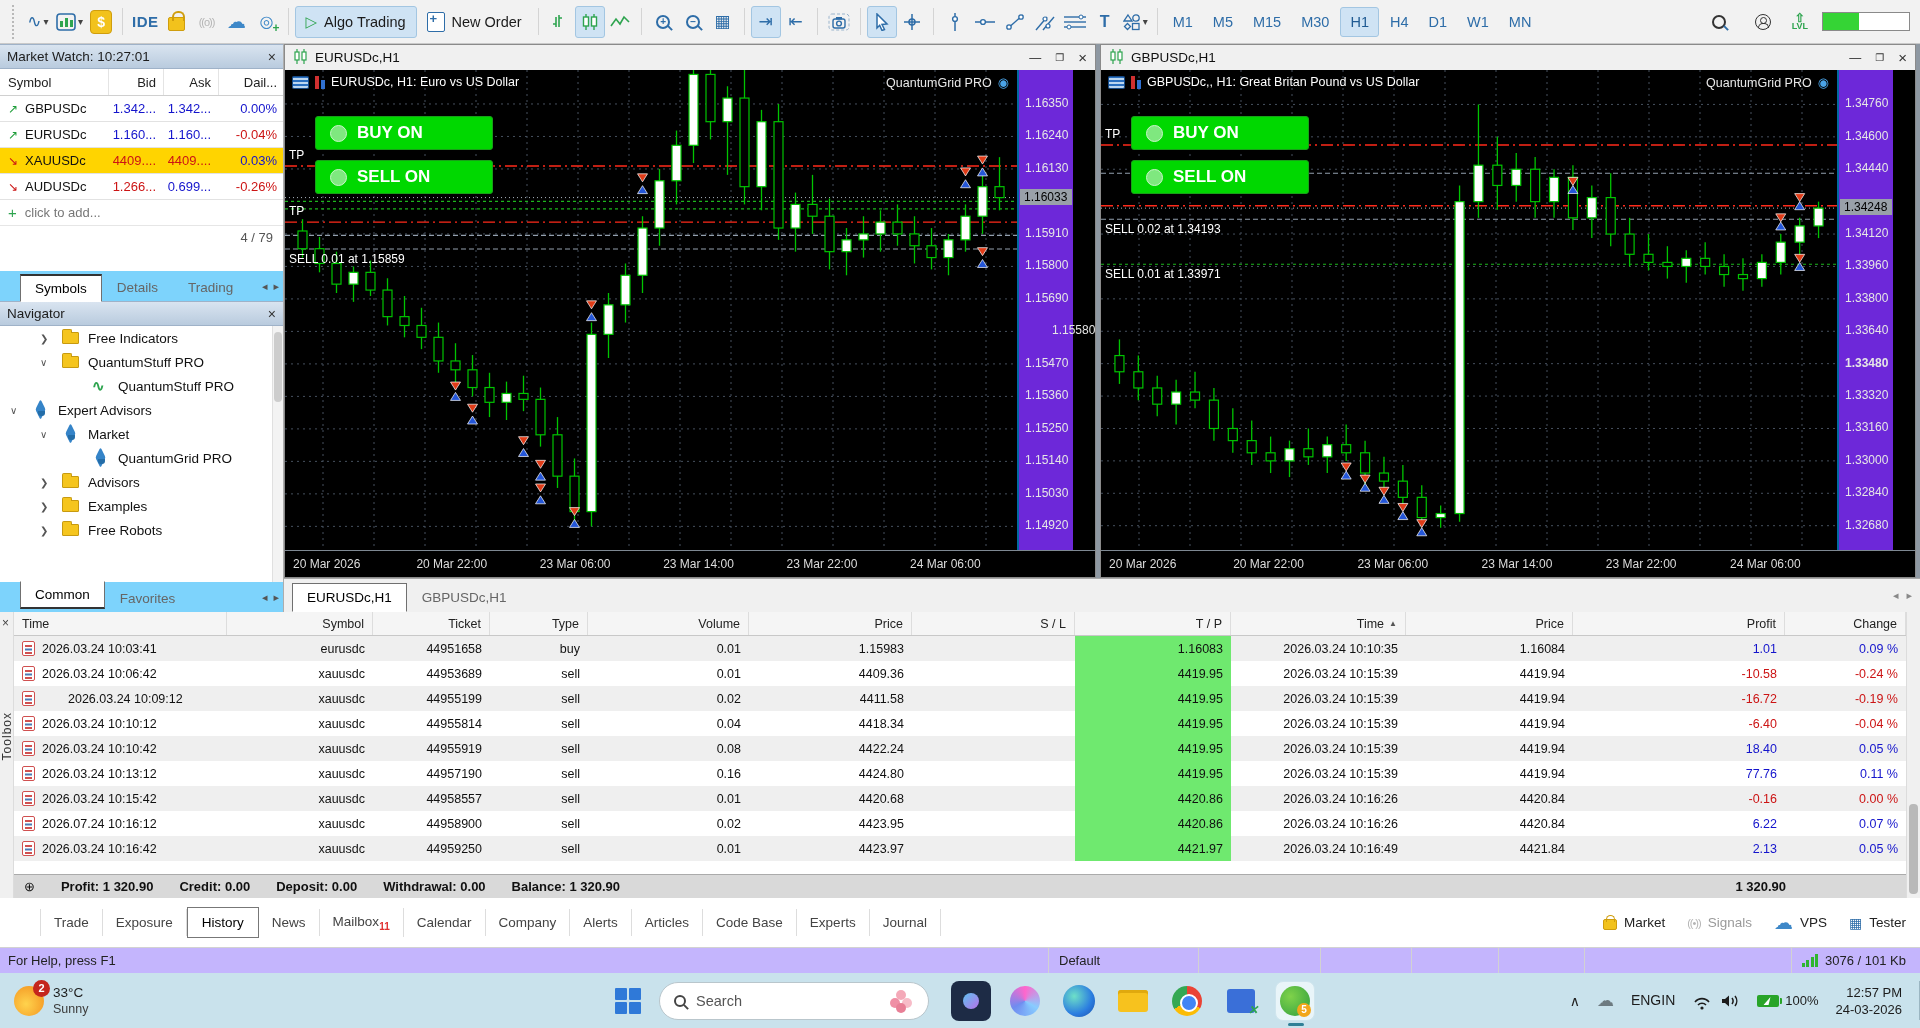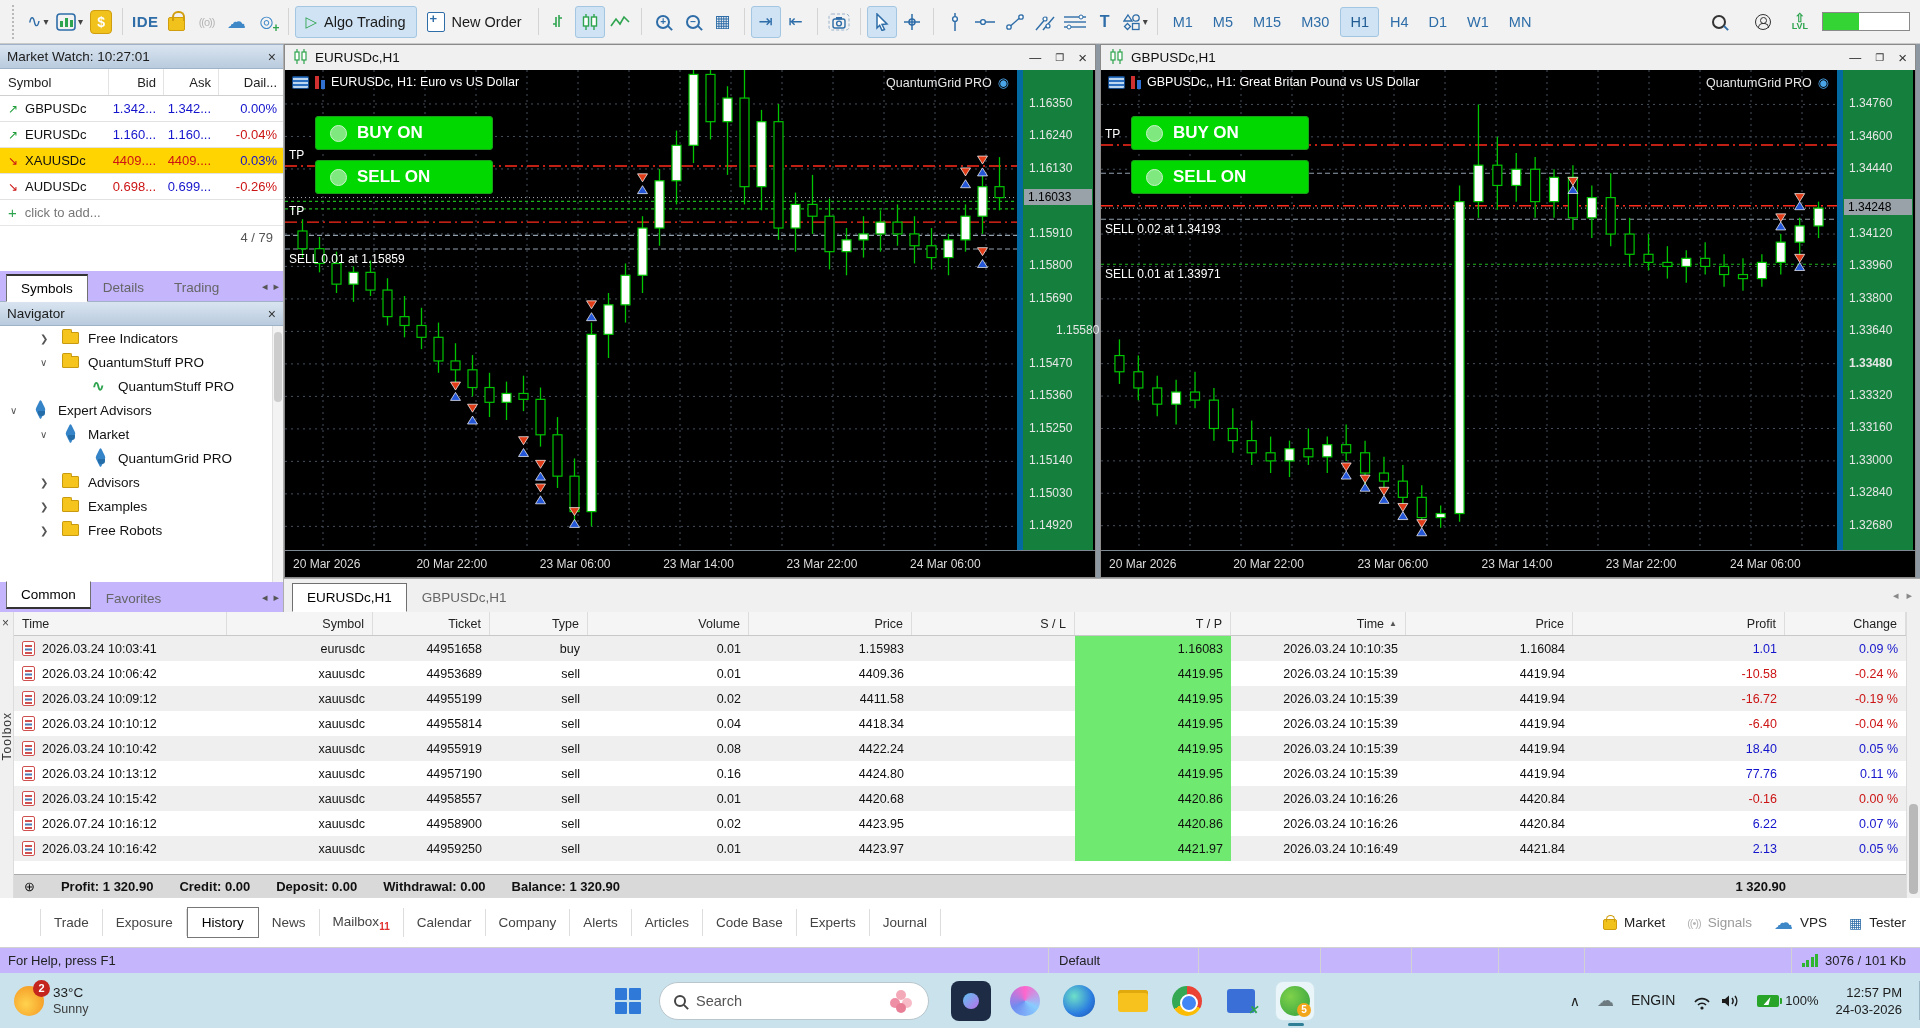--- a/index.html
+++ b/index.html
@@ -50,21 +50,21 @@
 .mw-grid .c1{padding-left:8px;display:flex;align-items:center;gap:7px}
 .mw-grid .num{text-align:right;padding-right:7px}
 .mw-grid{background:#fff}
 .mw-grid.hl{background:#ffd400}
 .mw-row-arrow{font-size:12px}
 .blue{color:#1414cc}.red{color:#cc1414}
 .mw-add{height:25px;display:flex;align-items:center;gap:8px;padding-left:8px;color:#777;background:#fff;font-size:13px}
 .mw-add .plus{color:#2ea44f;font-size:15px}
 .mw-counter{height:24px;display:flex;align-items:center;justify-content:flex-end;padding-right:10px;color:#555;background:#fff;border-top:1px solid #e6e6e6}
 .mw-fill{flex:0 0 22px;background:#fff}
-.tabstrip{height:30px;display:flex;align-items:flex-end;background:#c4b5fd;padding-left:6px;position:relative}
+.tabstrip{height:30px;display:flex;align-items:flex-end;background:#7dd3fc;padding-left:20px;position:relative}
 .tabstrip .tab{padding:5px 14px;font-size:13.5px;color:#666;border:1px solid transparent}
 .tabstrip.top .tab.sel{background:#fff;border:1px solid #707070;border-top:2px solid #333;border-bottom:1px solid #fff;color:#000;margin-bottom:-1px}
 .tabstrip.bot .tab.sel{background:#fff;border:1px solid #707070;border-bottom:2px solid #333;border-top:1px solid #fff;color:#000;margin-top:-1px;align-self:flex-start}
 .tabstrip .nav-arrows{margin-left:auto;margin-right:4px;align-self:center;color:#555;font-size:11px;display:flex;gap:6px}
 .nav-wrap{flex:1;position:relative;background:#fff;overflow:hidden}
 .nav-item{height:24px;display:flex;align-items:center;font-size:13.5px;color:#111;position:relative}
 .nav-exp{position:absolute;font-size:10px;color:#555}
 .icon-folder{width:17px;height:12px;background:#f5c51e;border:1px solid #c79a10;border-radius:1px;position:relative}
 .icon-folder:before{content:"";position:absolute;top:-4px;left:-1px;width:8px;height:3px;background:#f5c51e;border:1px solid #c79a10;border-bottom:none;border-radius:2px 2px 0 0}
 .icon-cap{width:18px;height:14px;position:relative}
@@ -75,21 +75,21 @@
 .nav-scrollbar .thumb{position:absolute;top:6px;left:1px;width:8px;height:70px;background:#cdcdcd;border-radius:4px}
 
 .charts{flex:1;display:flex;flex-direction:column;background:#9aa4ae}
 .chart-row{height:534px;display:flex;gap:4px;background:#8e98a2}
 .chart-window{background:#f0f0f0;border:1px solid #8a8a8a;display:flex;flex-direction:column}
 .cw-title{height:26px;display:flex;align-items:center;gap:7px;padding:0 8px;background:#f0f0f0;font-size:13.5px;color:#111}
 .cw-btns{margin-left:auto;display:flex;gap:14px;color:#333;font-size:12px;align-items:center}
 .cw-btns span{cursor:default}
 .cw-body{flex:1;display:flex;background:#000}
 .plot{position:relative;background:#000;height:480px}
-.axis{width:76px;background:#15803d;border-left:6px solid #0369a1;position:relative;color:#e6e6e6;font-size:12px}
+.axis{width:56px;background:#6d28d9;border-left:2px solid #0369a1;position:relative;color:#e6e6e6;font-size:12px}
 .axis .tick{position:absolute;left:6px}
 .axis .cur{position:absolute;left:1px;right:1px;background:#99a1a9;color:#000;padding:1px 4px;font-size:12px}
 .time-axis{height:28px;background:#000;border-top:1px solid #7e8892;position:relative;color:#dcdcdc;font-size:12px}
 .time-axis span{position:absolute;top:6px}
 .chart-label{position:absolute;top:5px;left:7px;display:flex;align-items:center;gap:6px;color:#fff;font-size:12.5px;z-index:4}
 .icon-quote{width:17px;height:13px;background:#2a6fc0;border-radius:2px;box-shadow:inset 0 0 0 1px #174a85;background-image:repeating-linear-gradient(#2a6fc0 0 2px,#bcd6f0 2px 4px)}
 .icon-bars{display:flex;gap:2px;align-items:flex-end;height:13px}
 .icon-bars i{width:4px;display:block}
 .ea-label{position:absolute;top:5px;right:8px;display:flex;align-items:center;gap:6px;color:#e8e8e8;font-size:12.5px;z-index:4}
 .ea-ic{color:#4aa4e8;font-size:13px}
@@ -401,21 +401,21 @@
             </div>
             <div class="num red">4409....</div>
             <div class="num red">4409....</div>
             <div class="num blue">0.03%</div>
           </div>
           <div class="mw-grid">
             <div class="c1">
               <span class="mw-row-arrow " style="color: rgb(204, 20, 20);">↘</span>
               <span>AUDUSDc</span>
             </div>
-            <div class="num red">0.698...</div>
+            <div class="num red">1.266...</div>
             <div class="num blue">0.699...</div>
             <div class="num red">-0.26%</div>
           </div>
         </div>
       <div class="mw-add">
           <span class="plus">+</span>
           <span>click to add...</span>
         </div>
       <div class="mw-counter">
           <span>4 / 79</span>
@@ -1012,21 +1012,21 @@
               <span>4419.94</span>
             </div>
             <div class="hcell ar" style="width: 212px; flex: 0 0 212px;">
               <span class="red">-10.58</span>
             </div>
             <div class="hcell ar" style="width: 121px; flex: 0 0 121px;">
               <span class="red">-0.24 %</span>
             </div>
           </div>
           <div class="hrow">
-            <div class="hcell al" style="width: 213px; flex: 0 0 213px;">
+            <div class="hcell al" style="width: 213px; flex: 0 0 213px; gap: 26px;">
               <span class="deal-ic"></span>
               <span>2026.03.24 10:09:12</span>
             </div>
             <div class="hcell ar" style="width: 146px; flex: 0 0 146px;">
               <span>xauusdc</span>
             </div>
             <div class="hcell ar" style="width: 117px; flex: 0 0 117px;">
               <span>44955199</span>
             </div>
             <div class="hcell ar" style="width: 98px; flex: 0 0 98px;">

